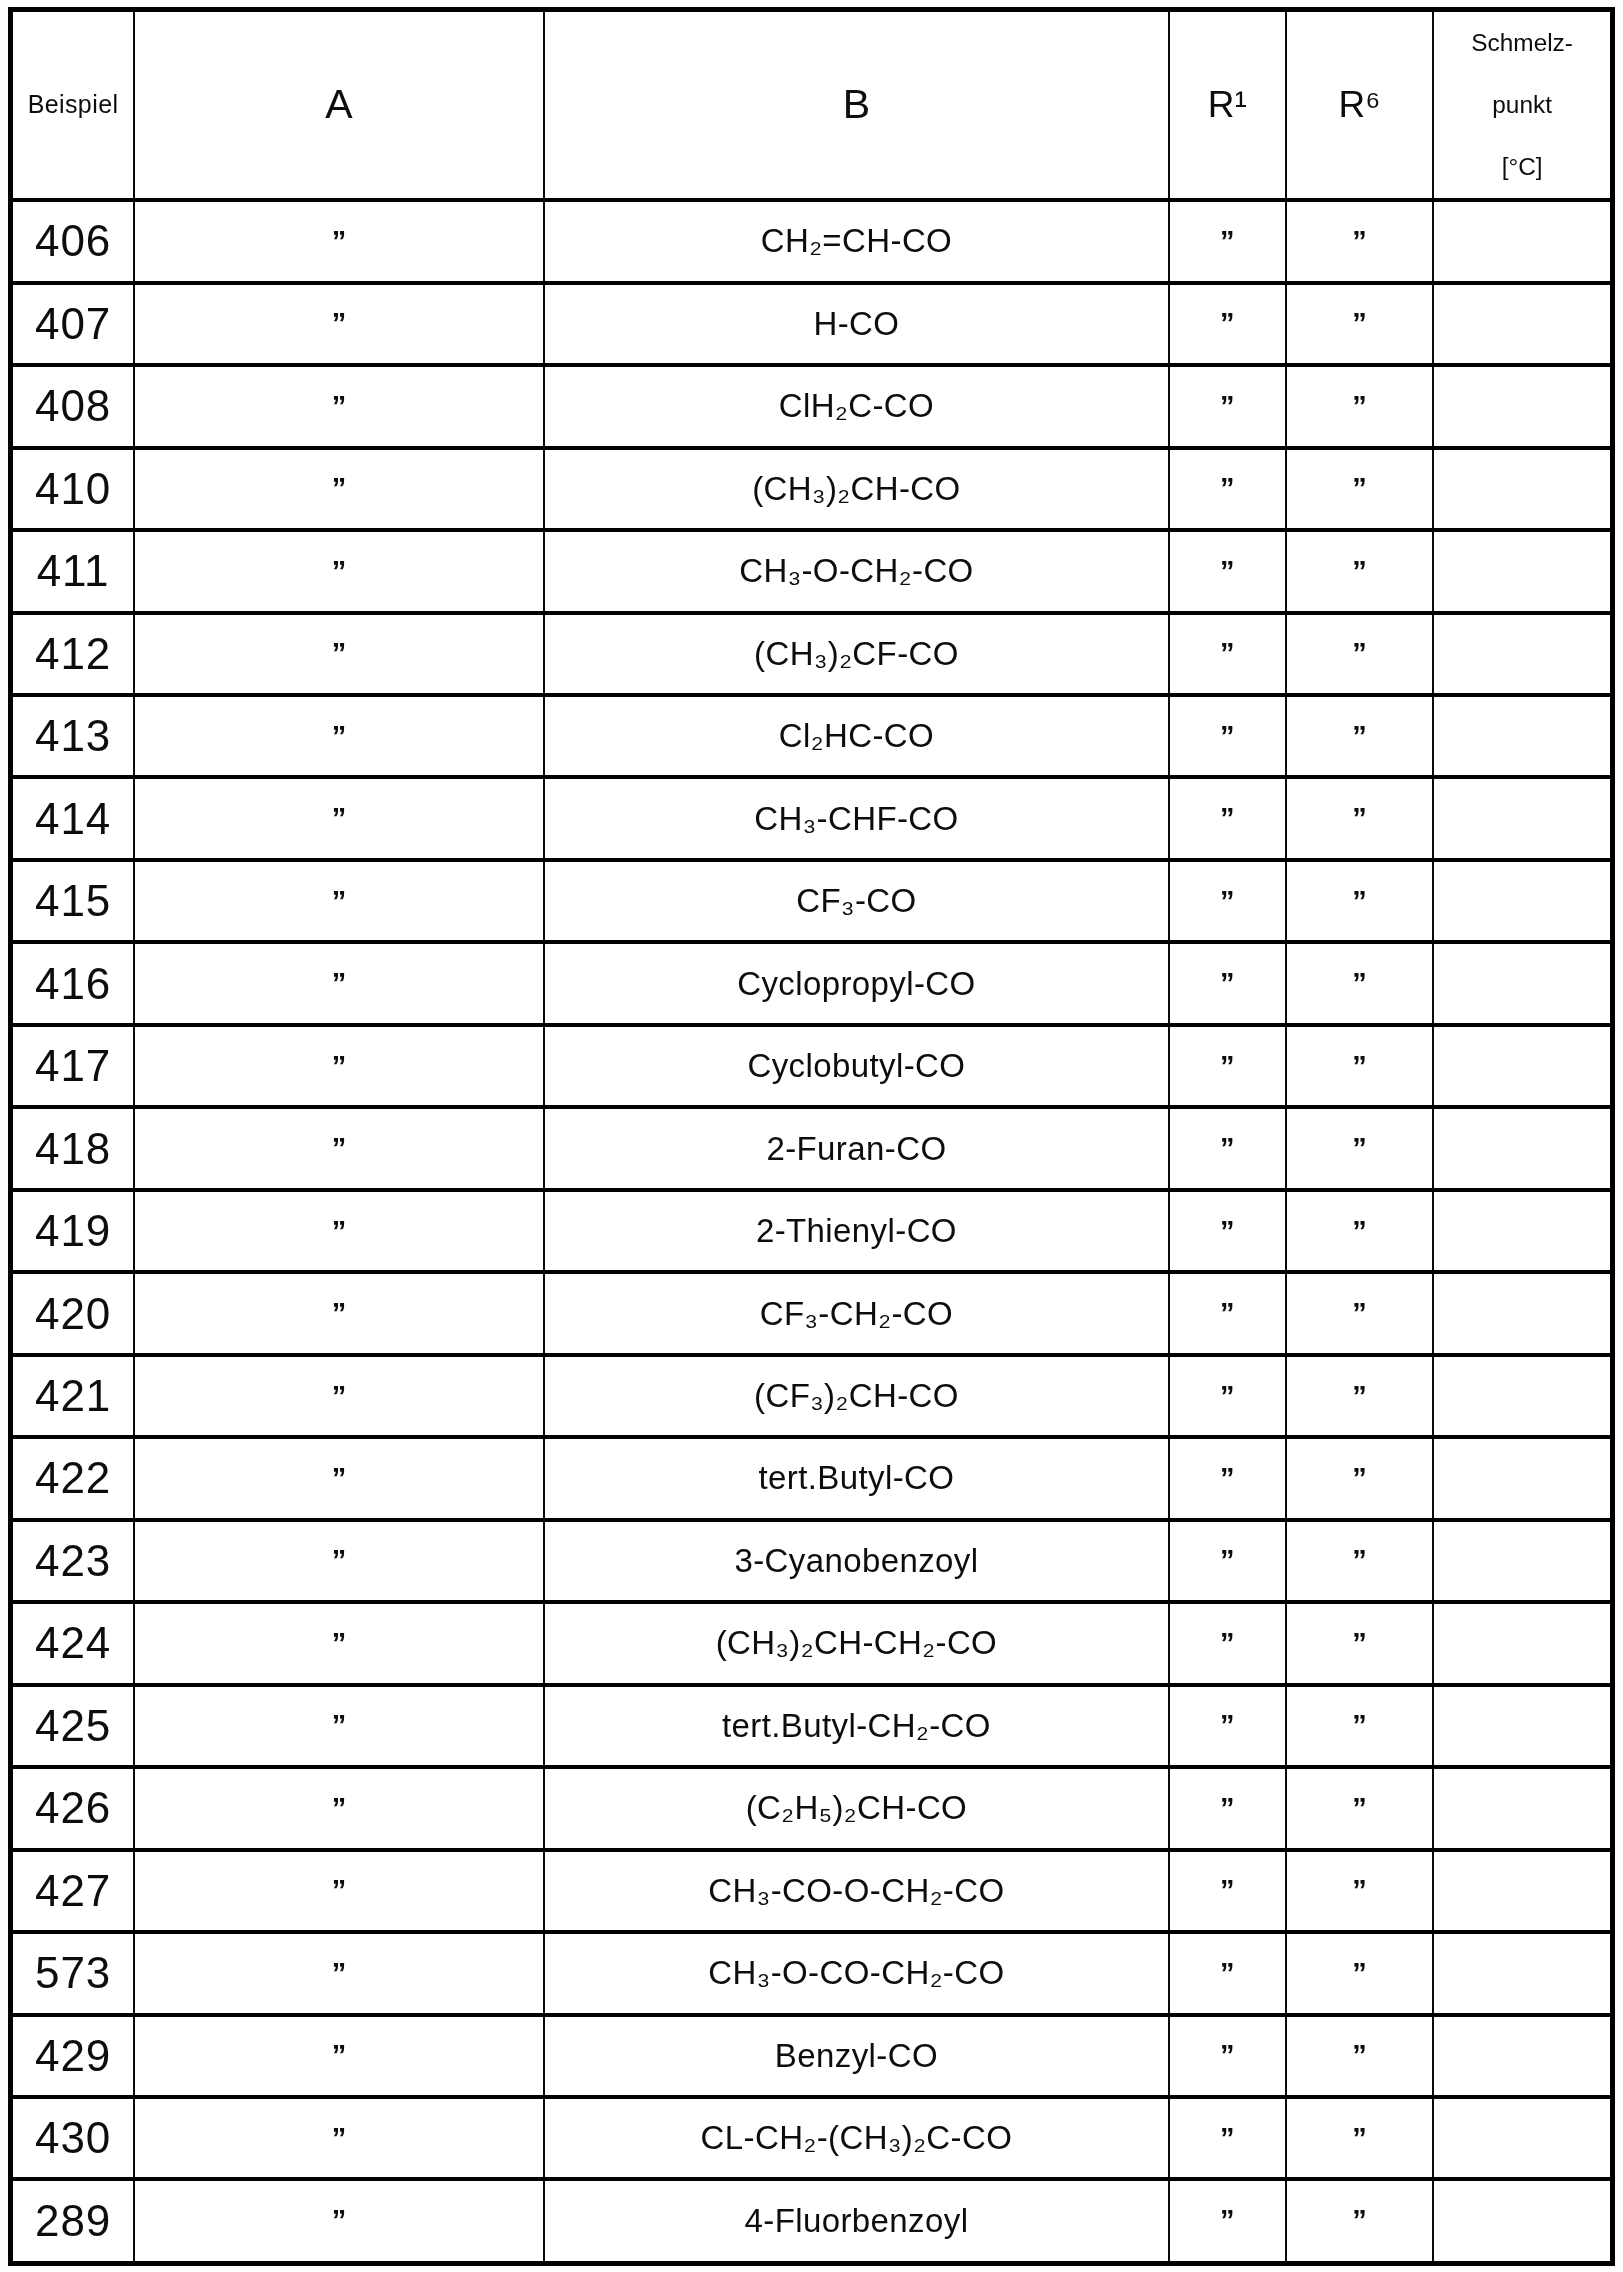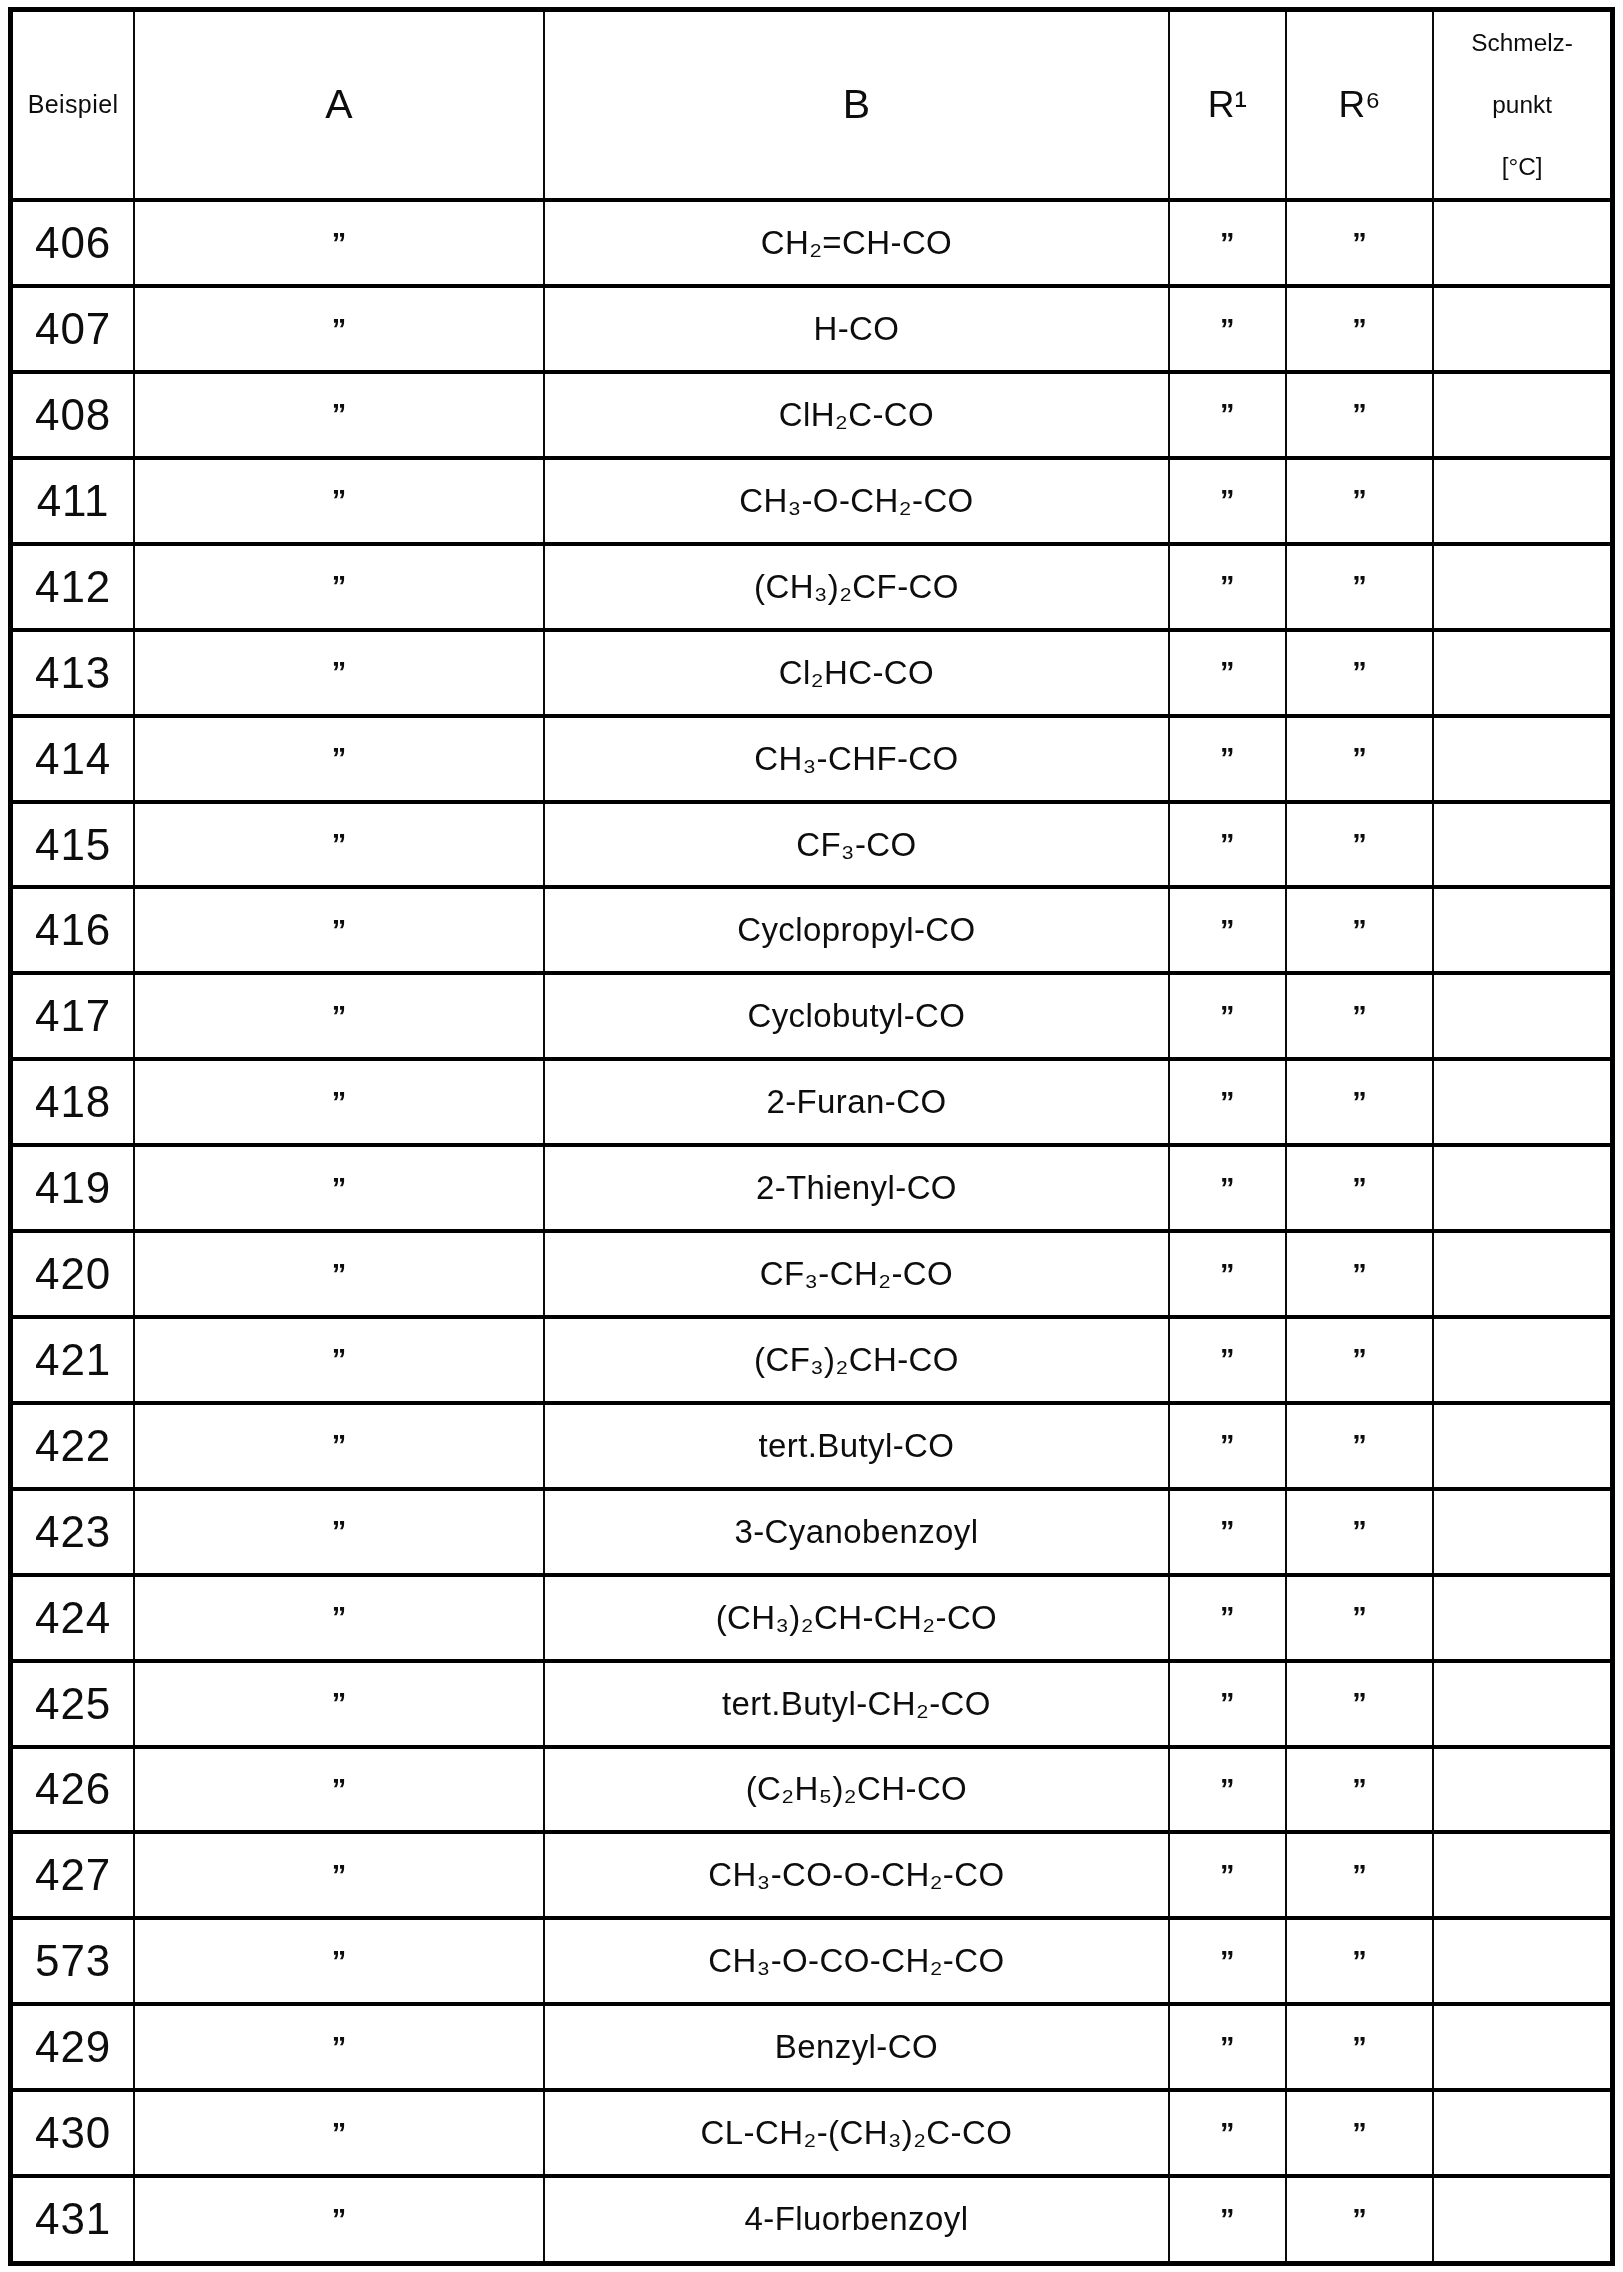--- a/index.html
+++ b/index.html
@@ -123,20 +123,28 @@
     <tr>
       <td class="num">408</td>
       <td class="ditto">”</td>
       <td class="formula">ClH₂C-CO</td>
       <td class="ditto">”</td>
       <td class="ditto">”</td>
       <td class="melting"></td>
     </tr>
 
 
+    <tr>
+      <td class="num">410</td>
+      <td class="ditto">”</td>
+      <td class="formula">(CH₃)₂CH-CO</td>
+      <td class="ditto">”</td>
+      <td class="ditto">”</td>
+      <td class="melting"></td>
+    </tr>
 
     <tr>
       <td class="num">411</td>
       <td class="ditto">”</td>
       <td class="formula">CH₃-O-CH₂-CO</td>
       <td class="ditto">”</td>
       <td class="ditto">”</td>
       <td class="melting"></td>
     </tr>
 
@@ -305,21 +313,21 @@
     <tr>
       <td class="num">430</td>
       <td class="ditto">”</td>
       <td class="formula">CL-CH₂-(CH₃)₂C-CO</td>
       <td class="ditto">”</td>
       <td class="ditto">”</td>
       <td class="melting"></td>
     </tr>
 
     <tr>
-      <td class="num">431</td>
+      <td class="num">289</td>
       <td class="ditto">”</td>
       <td class="formula">4-Fluorbenzoyl</td>
       <td class="ditto">”</td>
       <td class="ditto">”</td>
       <td class="melting"></td>
     </tr>
   </tbody>
   </table>
 
 </div>

